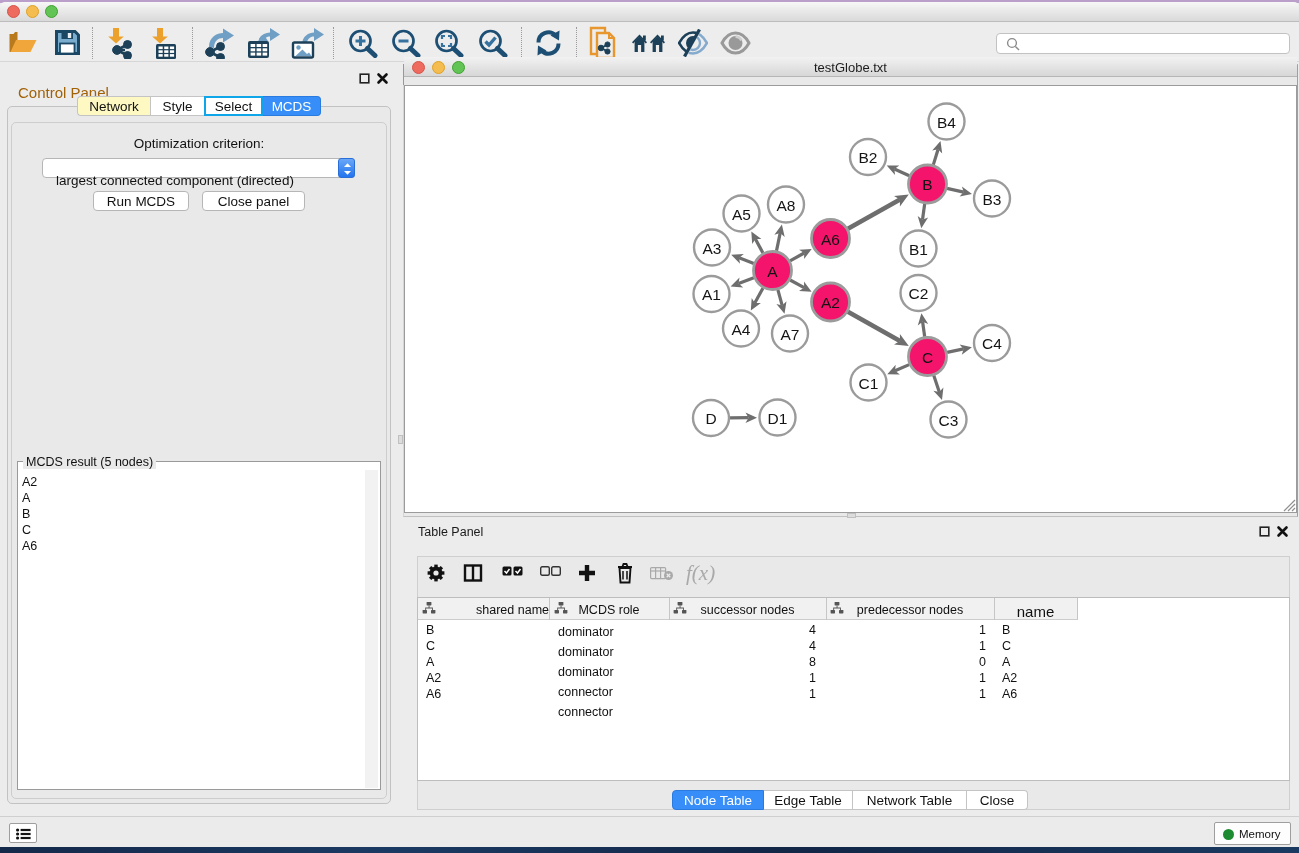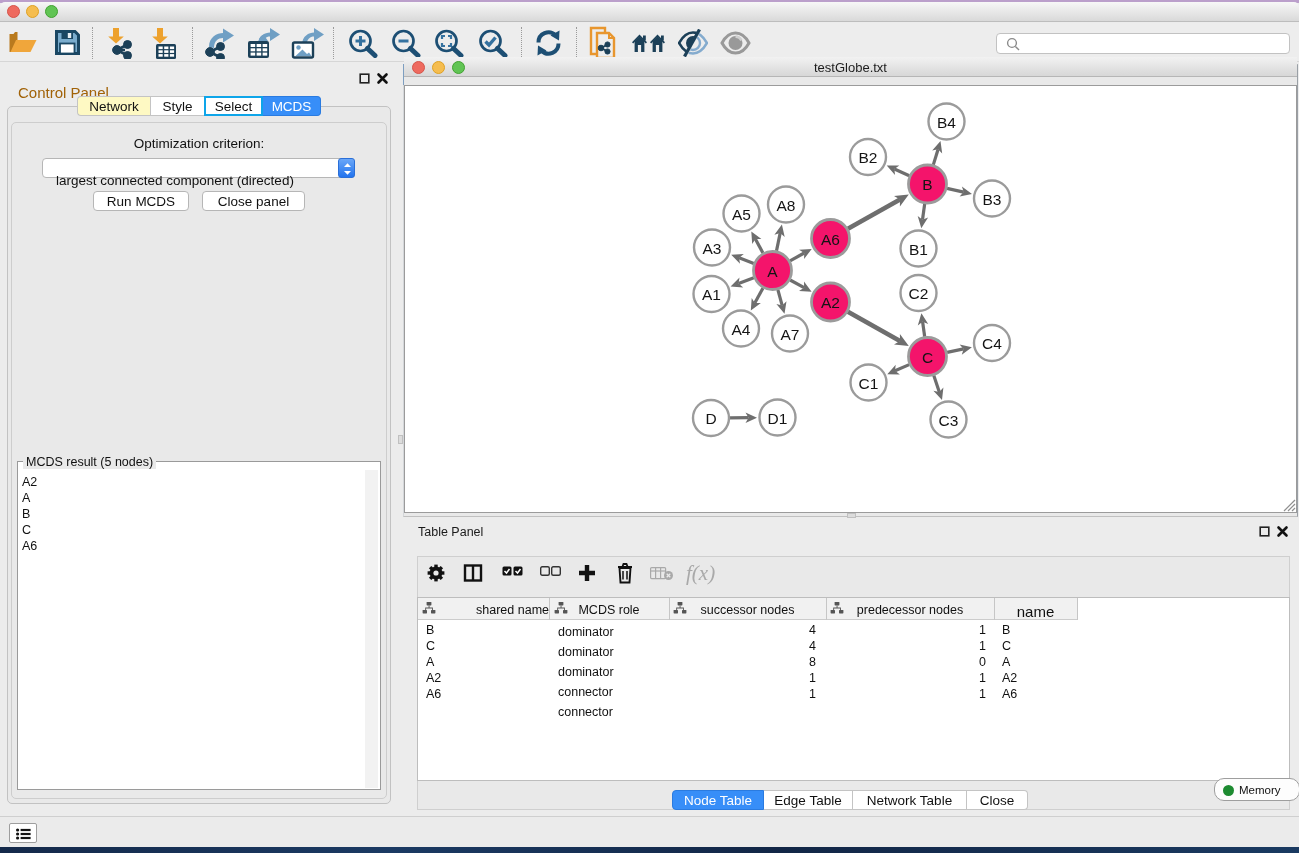--- a/index.html
+++ b/index.html
@@ -454,18 +454,18 @@
     <g fill="#111">
         <circle cx="1.6" cy="2" r="1.6"></circle>
         <circle cx="1.6" cy="6" r="1.6"></circle>
         <circle cx="1.6" cy="10" r="1.6"></circle>
     <rect x="4.6" y="0.9" width="10" height="2.2"></rect>
         <rect x="4.6" y="4.9" width="10" height="2.2"></rect>
         <rect x="4.6" y="8.9" width="10" height="2.2"></rect>
       </g>
   </svg>
 </div>
-<div class="abs" style="left:1214px;top:778px;width:86px;height:23px;background:#fdfdfd;border:1px solid #9e9e9e;border-radius:10px">
+<div class="abs" style="left:1214px;top:822px;width:77px;height:23px;background:#fdfdfd;border:1px solid #9e9e9e;border-radius:2px">
   <div style="position:absolute;left:8px;top:5.5px;width:11px;height:11px;border-radius:50%;background:#1d8b31"></div>
   <div style="position:absolute;left:24px;top:5px;font-size:11.5px;color:#111">Memory</div>
 </div>
 
 <div class="abs" style="left:0;top:847px;width:1299px;height:6px;background:linear-gradient(90deg,#14294a,#1b3a63 30%,#122646 60%,#1a3a61)"></div>
 
 </body></html>

